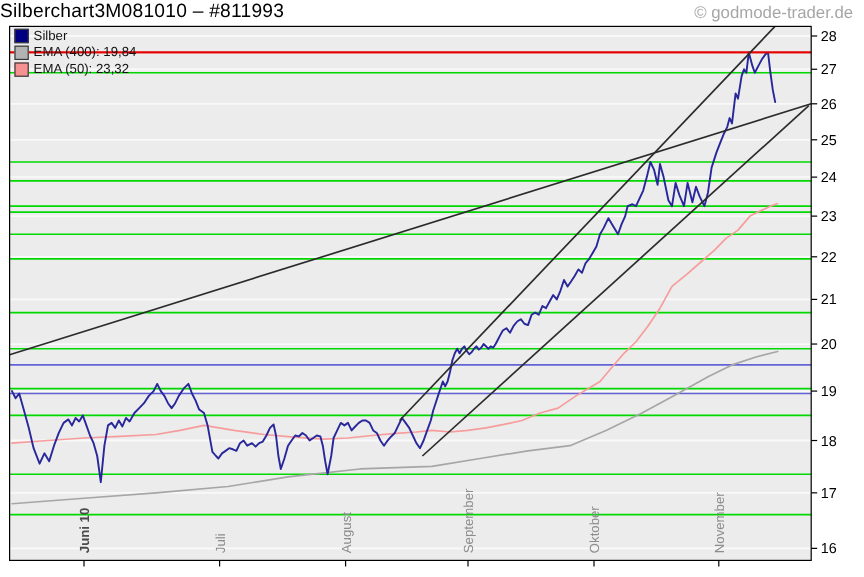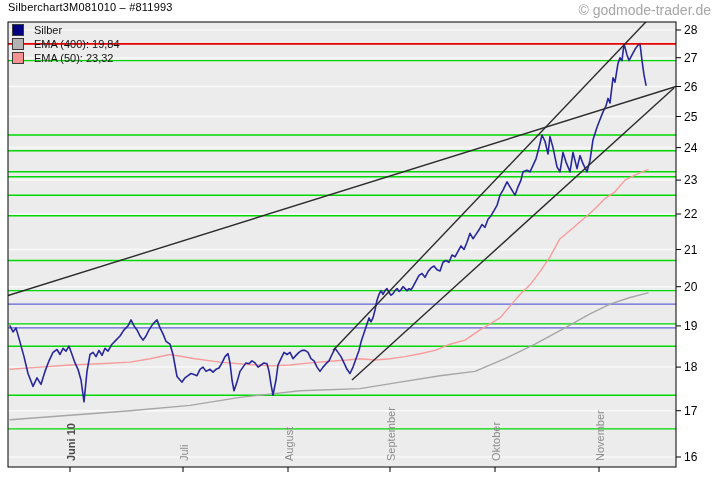--- a/index.html
+++ b/index.html
@@ -1,24 +1,24 @@
 <!DOCTYPE html>
 <html><head>
 <meta charset="utf-8">
 <style>
   html,body{margin:0;padding:0;background:#ffffff;width:720px;height:481px;overflow:hidden;
             font-family:"Liberation Sans","DejaVu Sans",sans-serif;}
   .stage{position:relative;width:720px;height:481px;}
   #chart{position:absolute;left:0;top:0;}
-  .title{position:absolute;left:8px;top:1px;font-size:11px;color:#000;letter-spacing:.2px;}
+  .title{position:absolute;left:0;top:1px;font-size:16px;color:#000;letter-spacing:.2px;}
   .watermark{position:absolute;right:9px;top:2px;font-size:14px;color:#a6a6a6;}
   .legend{position:absolute;left:12px;top:23px;}
   .legend-row{display:flex;align-items:center;height:13px;margin-bottom:1px;}
   .sw{display:inline-block;width:10px;height:10px;border:1px solid #3a3a3a;box-sizing:content-box;}
-  .lbl{font-size:11px;color:#111;padding-left:10px;white-space:nowrap;}
+  .lbl{font-size:11px;color:#111;padding-left:4px;white-space:nowrap;}
   text{font-family:"Liberation Sans","DejaVu Sans",sans-serif;}
 </style>
 </head>
 <body>
 
 <div class="stage">
   <svg id="chart" width="720" height="481">
       <defs>
         <clipPath id="pc">
           <rect x="8" y="22" width="668" height="445"></rect>

